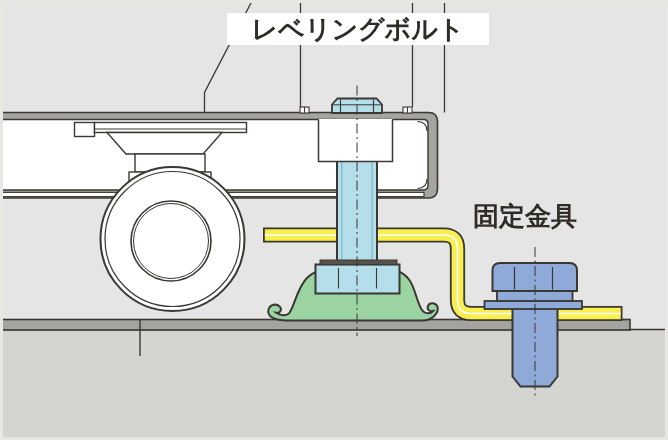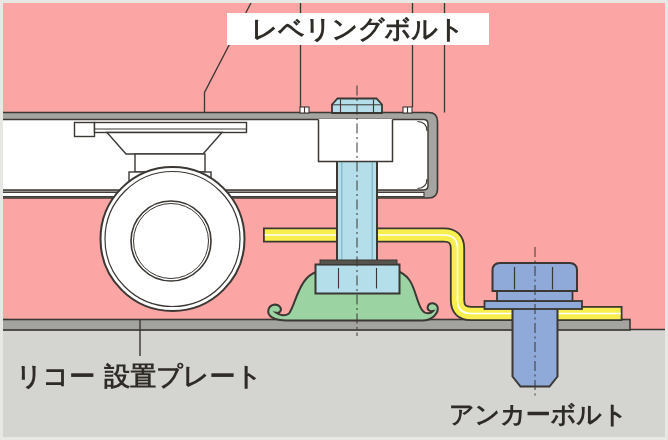--- a/index.html
+++ b/index.html
@@ -1,17 +1,17 @@
 <!DOCTYPE html>
 <html style="--c-outline: #3b3733; --c-text: #2f2b27; --c-frame: #a4a4a0; --c-floor: #d4d4d0; --c-plate: #a3a39f; --c-cyan: #b4dee9; --c-cyan_shade: #7fb6c6; --c-green: #9bd3a3; --c-yellow: #f8ee4e; --c-blue: #8fa9d8; --c-washer: #56524c; --c-border: #e7e7e4;"><head>
 <meta charset="utf-8">
 <style>
   html,body{margin:0;padding:0;background:#fff;}
   .canvas{
-    position:relative;width:668px;height:440px;background:#fca5a5;overflow:hidden;
+    position:relative;width:668px;height:440px;background:#e5e5e5;overflow:hidden;
     font-family:"DejaVu Sans","Liberation Sans",sans-serif;
   }
   .canvas svg{position:absolute;left:0;top:0;}
   .lbl{
     position:absolute;font-weight:bold;color:var(--c-text,#2f2b27);
     white-space:nowrap;line-height:1.25;
   }
   .lbl-leveling{left:227px;top:13px;width:262px;text-align:center;font-size:26px;line-height:32px;background:#fff;}
   .lbl-bracket{left:473px;top:200px;font-size:26px;}
   .lbl-plate{left:10px;top:360px;width:258px;text-align:center;font-size:26px;line-height:33px;}
@@ -143,20 +143,19 @@
 
     <line x1="140" y1="320" x2="140" y2="356" class="ol" stroke-width="1.4"></line>
 
     <rect x="1.5" y="1.5" width="665" height="437" fill="none" stroke="var(--c-border)" stroke-width="3"></rect>
   </svg>
 
   <div class="lbl lbl-leveling">
     <div>レベリングボルト</div>
   </div>
 
+  <div class="lbl lbl-bracket">固定金具</div>
 
   <div class="lbl lbl-plate">
-    <div>リコー 設置プレート</div>
   </div>
 
-  <div class="lbl lbl-anchor">アンカーボルト</div>
 
 </div>
 
 </body></html>

